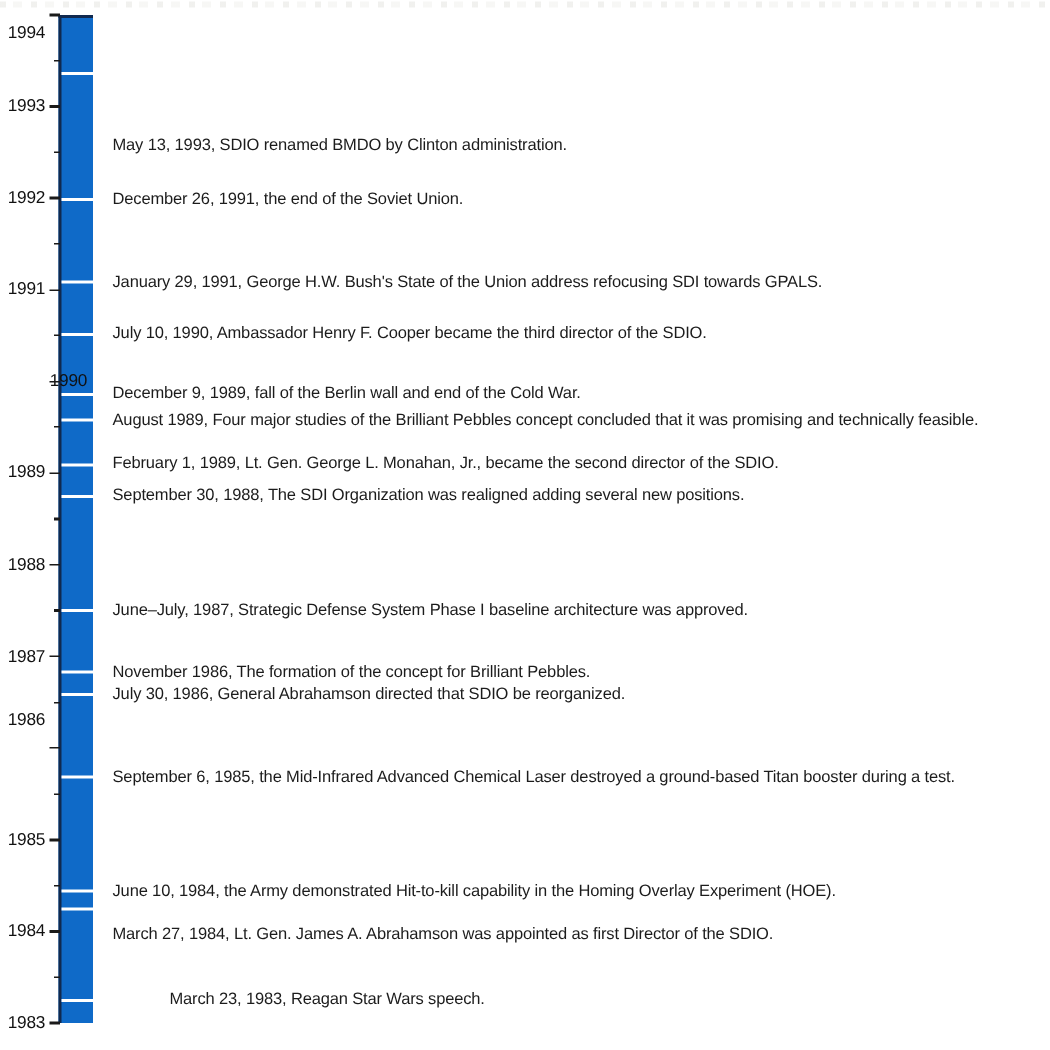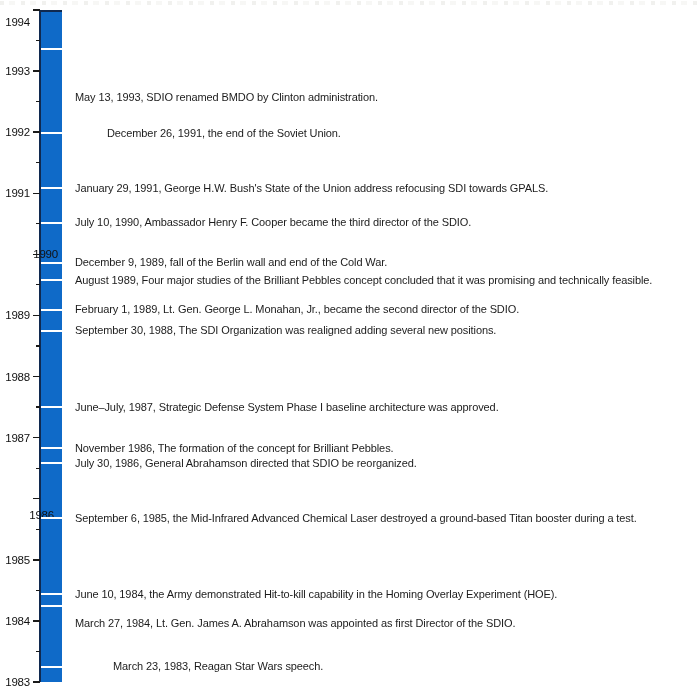--- a/index.html
+++ b/index.html
@@ -45,21 +45,21 @@
       <div class="ylab" style="top: 186.273px;">1991</div>
       <div class="tick" style="left: 33px; width: 7px; top: 192.573px;"></div>
       <div class="ylab" style="top: 247.364px; margin-left: 28px;">1990</div>
       <div class="tick" style="left: 33px; width: 7px; top: 253.664px;"></div>
       <div class="ylab" style="top: 308.455px;">1989</div>
       <div class="tick" style="left: 33px; width: 7px; top: 314.755px;"></div>
       <div class="ylab" style="top: 369.545px;">1988</div>
       <div class="tick" style="left: 33px; width: 7px; top: 375.845px;"></div>
       <div class="ylab" style="top: 430.636px;">1987</div>
       <div class="tick" style="left: 33px; width: 7px; top: 436.936px;"></div>
-      <div class="ylab" style="top: 508px; margin-left: 24px;">1986</div>
+      <div class="ylab" style="top: 473px;">1986</div>
       <div class="tick" style="left: 33px; width: 7px; top: 498.027px;"></div>
       <div class="ylab" style="top: 552.818px;">1985</div>
       <div class="tick" style="left: 33px; width: 7px; top: 559.118px;"></div>
       <div class="ylab" style="top: 613.909px;">1984</div>
       <div class="tick" style="left: 33px; width: 7px; top: 620.209px;"></div>
       <div class="ylab" style="top: 675px;">1983</div>
       <div class="tick" style="left: 33px; width: 7px; top: 681.3px;"></div>
       <div class="tick minor" style="left: 36px; width: 4px; top: 650.855px;"></div>
       <div class="tick minor" style="left: 36px; width: 4px; top: 589.764px;"></div>
       <div class="tick minor" style="left: 36px; width: 4px; top: 528.673px;"></div>
@@ -84,21 +84,21 @@
       <div class="evline" style="left: 41px; width: 21px; top: 406.091px; background: rgb(255, 255, 255);"></div>
       <div class="evline" style="left: 41px; width: 21px; top: 447.022px; background: rgb(255, 255, 255);"></div>
       <div class="evline" style="left: 41px; width: 21px; top: 462.295px; background: rgb(255, 255, 255);"></div>
       <div class="evline" style="left: 41px; width: 21px; top: 517.276px; background: rgb(255, 255, 255);"></div>
       <div class="evline" style="left: 41px; width: 21px; top: 593.029px; background: rgb(255, 255, 255);"></div>
       <div class="evline" style="left: 41px; width: 21px; top: 605.247px; background: rgb(255, 255, 255);"></div>
       <div class="evline" style="left: 41px; width: 21px; top: 665.727px; background: rgb(255, 255, 255);"></div>
     </div>
   <div id="label-layer">
       <div class="evtext" style="top: 41.5982px; color: rgb(28, 28, 28); margin-top: 48px;">May 13, 1993, SDIO renamed BMDO by Clinton administration.</div>
-      <div class="evtext" style="top: 125.904px; color: rgb(28, 28, 28); margin-left: 32px;">December 26, 1991, the end of the Soviet Union.</div>
+      <div class="evtext" style="top: 125.904px; color: rgb(28, 28, 28);">December 26, 1991, the end of the Soviet Union.</div>
       <div class="evtext" style="top: 180.885px; color: rgb(28, 28, 28);">January 29, 1991, George H.W. Bush's State of the Union address refocusing SDI towards GPALS.</div>
       <div class="evtext" style="top: 215.096px; color: rgb(28, 28, 28);">July 10, 1990, Ambassador Henry F. Cooper became the third director of the SDIO.</div>
       <div class="evtext" style="top: 255.416px; color: rgb(28, 28, 28);">December 9, 1989, fall of the Berlin wall and end of the Cold War.</div>
       <div class="evtext" style="top: 272.522px; color: rgb(28, 28, 28);">August 1989, Four major studies of the Brilliant Pebbles concept concluded that it was promising and technically feasible.</div>
       <div class="evtext" style="top: 302.456px; color: rgb(28, 28, 28);">February 1, 1989, Lt. Gen. George L. Monahan, Jr., became the second director of the SDIO.</div>
       <div class="evtext" style="top: 323.227px; color: rgb(28, 28, 28);">September 30, 1988, The SDI Organization was realigned adding several new positions.</div>
       <div class="evtext" style="top: 399.591px; color: rgb(28, 28, 28);">June–July, 1987, Strategic Defense System Phase I baseline architecture was approved.</div>
       <div class="evtext" style="top: 440.522px; color: rgb(28, 28, 28);">November 1986, The formation of the concept for Brilliant Pebbles.</div>
       <div class="evtext" style="top: 455.795px; color: rgb(28, 28, 28);">July 30, 1986, General Abrahamson directed that SDIO be reorganized.</div>
       <div class="evtext" style="top: 510.776px; color: rgb(28, 28, 28);">September 6, 1985, the Mid-Infrared Advanced Chemical Laser destroyed a ground-based Titan booster during a test.</div>

